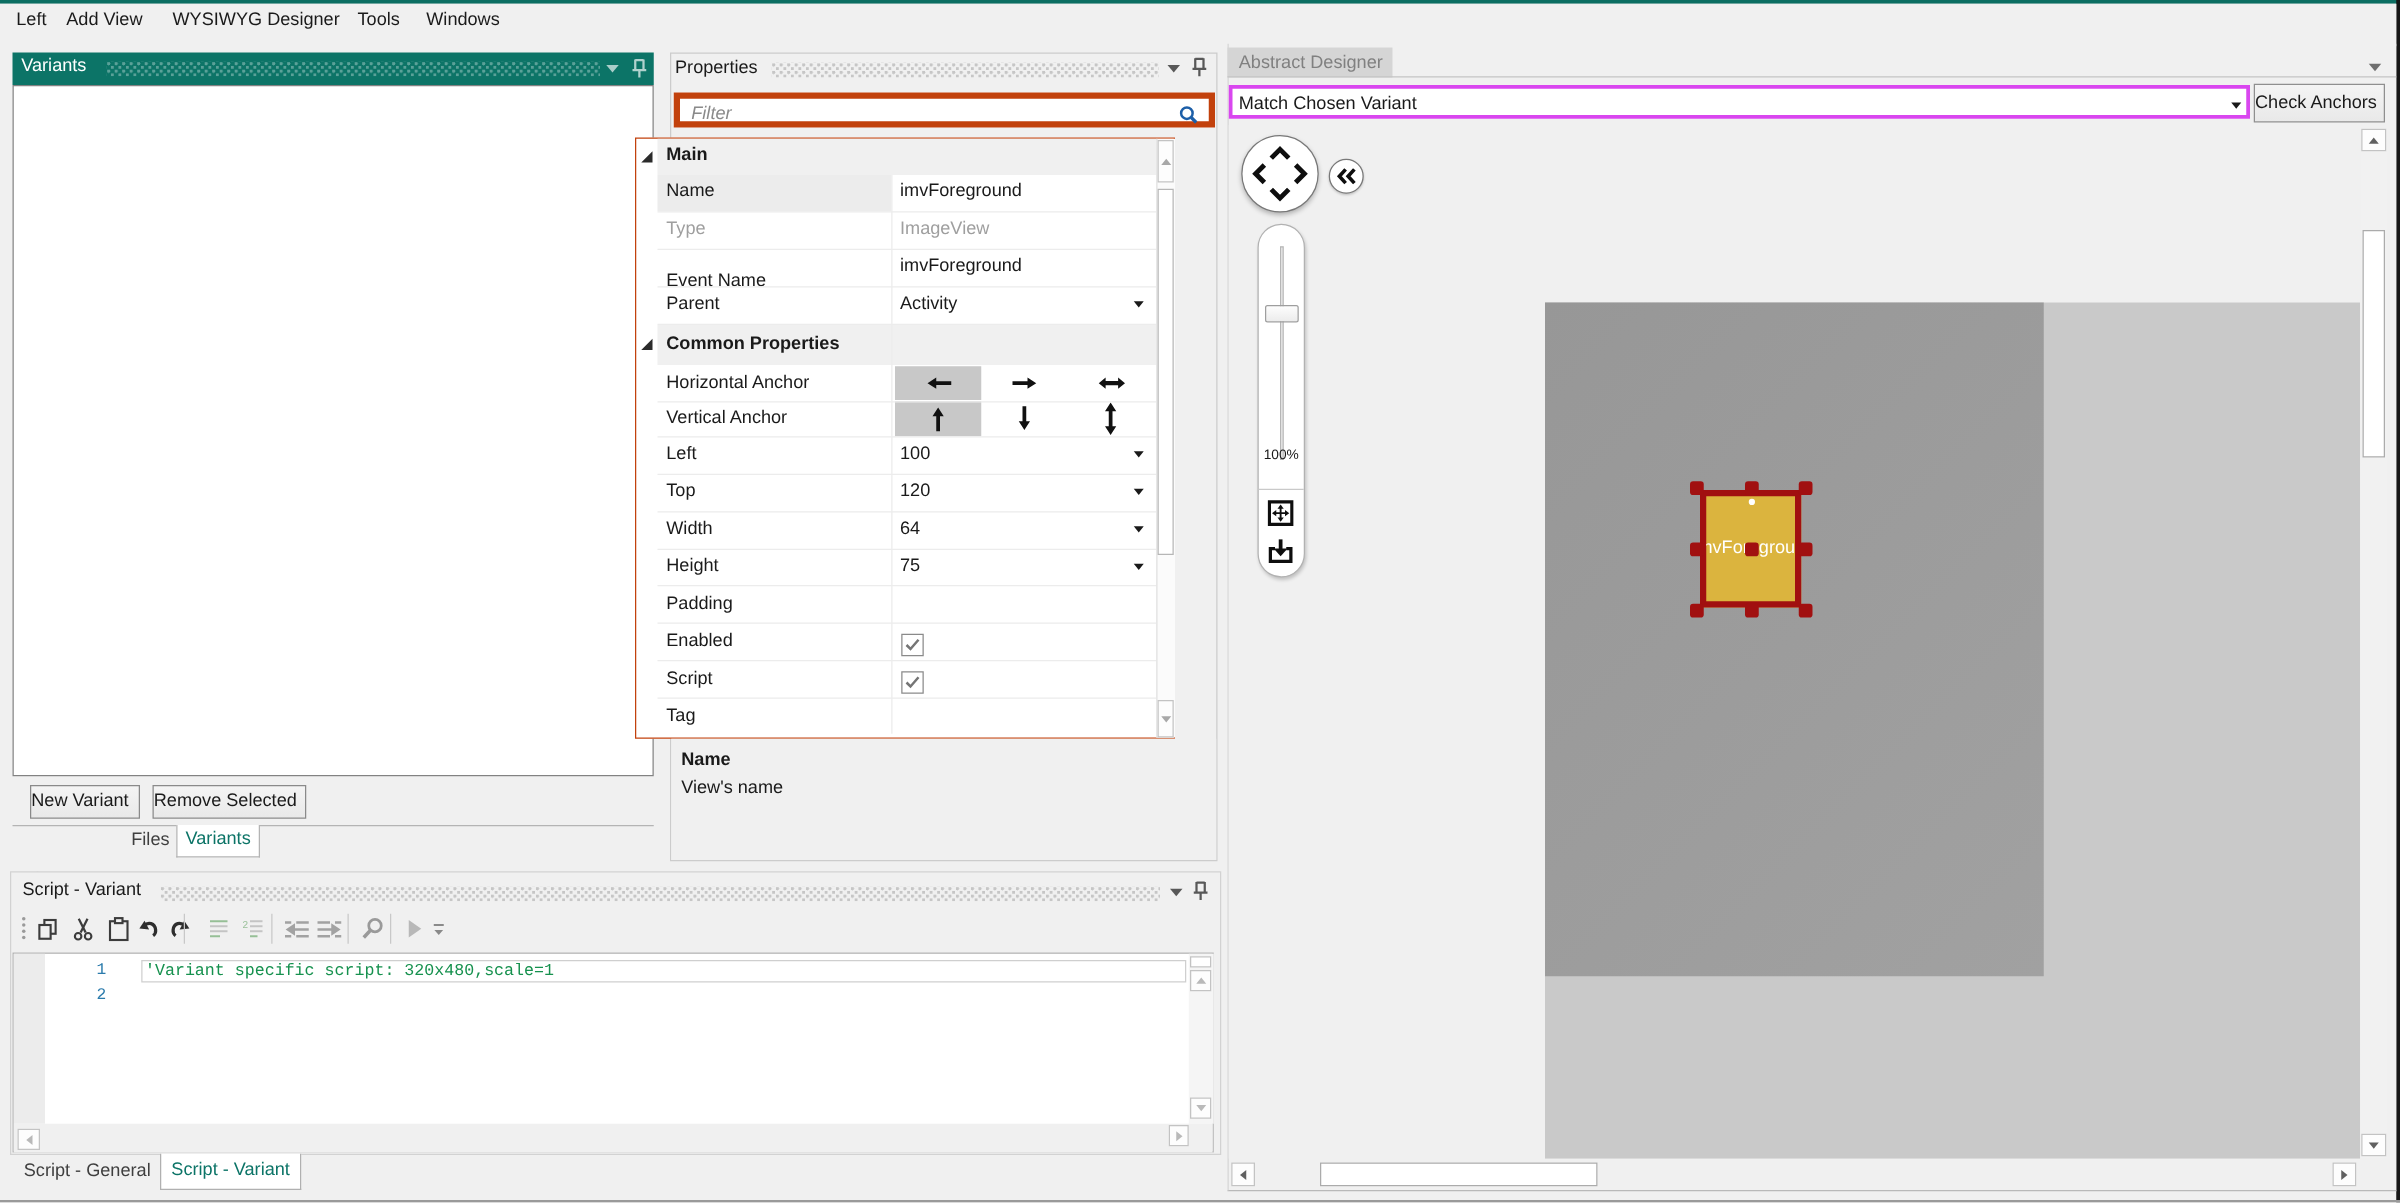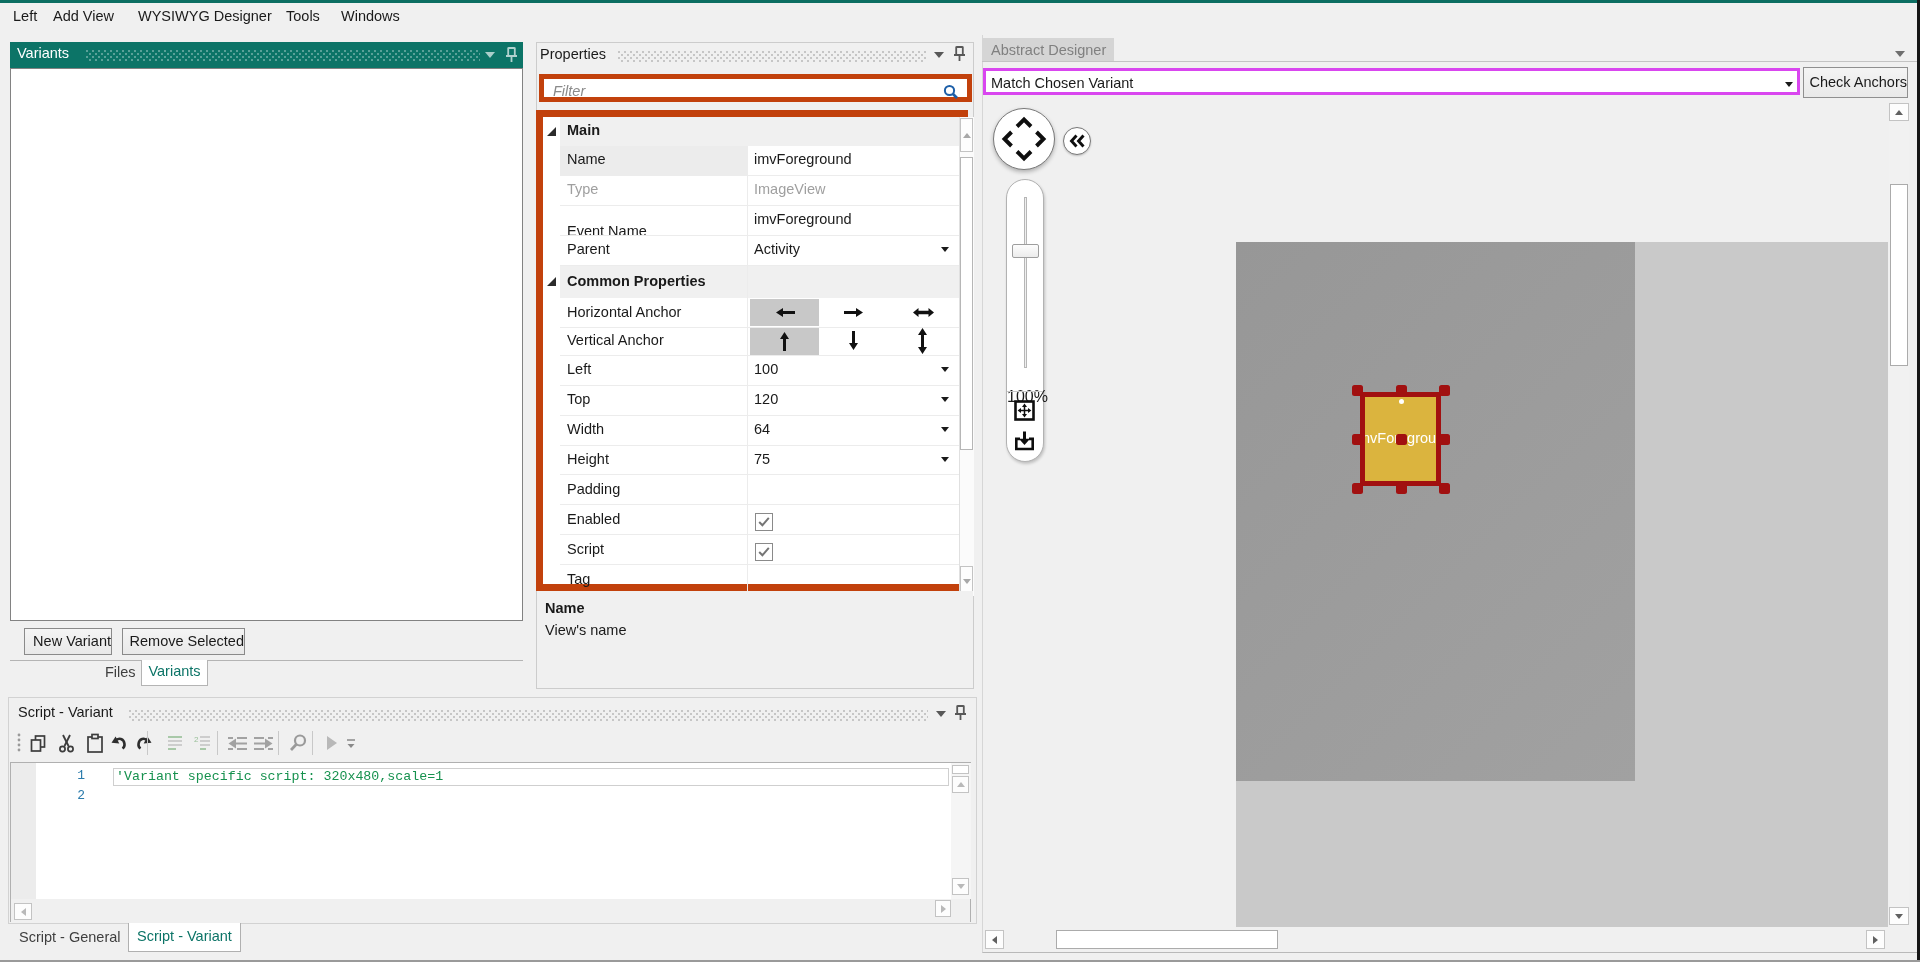--- a/index.html
+++ b/index.html
@@ -3,21 +3,21 @@
 <meta charset="utf-8">
 <style>
 html,body{margin:0;padding:0;}
 body{width:1920px;height:962px;background:#f0f0f0;font-family:"Liberation Sans",sans-serif;font-size:14.5px;color:#1a1a1a;position:relative;overflow:hidden;}
 .abs{position:absolute;}
 .dots-teal{background-image:radial-gradient(circle at 2px 2px, rgba(255,255,255,.32) 1.25px, transparent 1.5px),radial-gradient(circle at 5px 5px, rgba(255,255,255,.32) 1.25px, transparent 1.5px);background-size:6px 6px;}
 .dots-gray{background-image:radial-gradient(circle at 2px 2px, #c6c6c6 1.25px, transparent 1.5px),radial-gradient(circle at 5px 5px, #c6c6c6 1.25px, transparent 1.5px);background-size:6px 6px;}
 .tri-down{width:0;height:0;border-left:5px solid transparent;border-right:5px solid transparent;border-top:6px solid #444;}
 .tri-down-sm{width:0;height:0;border-left:4px solid transparent;border-right:4px solid transparent;border-top:5px solid #1a1a1a;}
 .expander{width:0;height:0;border-left:9px solid transparent;border-bottom:9px solid #2b2b2b;}
-.btn{background:linear-gradient(#f4f4f4,#e9e9e9);border:1px solid #8a8a8a;text-align:right;box-sizing:border-box;}
+.btn{background:linear-gradient(#f4f4f4,#e9e9e9);border:1px solid #8a8a8a;text-align:left;box-sizing:border-box;}
 .sbbtn{background:#fdfdfd;border:1px solid #c3c3c3;box-sizing:border-box;display:flex;align-items:center;justify-content:center;}
 .mono{font-family:"Liberation Mono",monospace;}
 .hdl{position:absolute;width:11px;height:11px;background:#a11010;border-radius:2.5px;}
 </style>
 </head>
 <body>
 
 <div class="abs" style="left:0;top:0;width:1920px;height:2.5px;background:#0c6e62;"></div>
 <div class="abs" style="left:1917px;top:0;width:3px;height:962px;background:#161616;"></div>
 <div class="abs" style="left:0;top:960px;width:1920px;height:1.5px;background:#9a9a9a;"></div>
@@ -59,21 +59,21 @@
     </g>
   </svg>
 <div class="abs" style="left:539px;top:74px;width:433px;height:28px;background:#fff;border:5px solid #c2410c;box-sizing:border-box;">
   <span style="position:absolute;left:9px;top:4px;color:#8a8a8a;font-style:italic;">Filter</span>
   <svg style="position:absolute;right:7px;top:4px;" width="18" height="18" viewBox="0 0 18 18">
       <circle cx="7.5" cy="7.5" r="4.6" fill="none" stroke="#1d5fa8" stroke-width="2"></circle>
       <line x1="11" y1="11" x2="15" y2="15" stroke="#1d5fa8" stroke-width="2.6"></line>
     </svg>
 </div>
 
-<div id="grid" class="abs" style="left:536px;top:110px;width:432px;height:481px;background:#fff;border:7px solid #c2410c;box-sizing:border-box;">
+<div id="grid" class="abs" style="left:508px;top:110px;width:432px;height:481px;background:#fff;border:1px solid #c2410c;box-sizing:border-box;">
 
   <div class="abs" style="left:17px;top:0;width:399px;height:29px;background:#f0f0f0;"></div>
   <div class="abs expander" style="left:4px;top:10px;"></div>
   <div class="abs" style="left:24px;top:5px;font-weight:bold;">Main</div>
 
   <div class="abs" style="left:17px;top:29px;width:187px;height:29px;background:#ececec;"></div>
   <div class="abs" style="left:24px;top:34px;">Name</div>
     <div class="abs" style="left:211px;top:34px;">imvForeground</div>
 
   <div class="abs" style="left:24px;top:64px;color:#9f9f9f;">Type</div>
@@ -361,21 +361,21 @@
 <svg class="abs" style="left:1063px;top:127px;" width="28" height="28" viewBox="0 0 28 28">
     <g stroke="#0e0e0e" stroke-width="2.9" fill="none" stroke-linejoin="miter">
       <path d="M13.5 8.5 L8.5 14 L13.5 19.5"></path>
       <path d="M20.5 8.5 L15.5 14 L20.5 19.5"></path>
     </g>
   </svg>
 
 <div class="abs" style="left:1006px;top:179px;width:38px;height:283px;border-radius:19px;background:#fff;border:1px solid #b2b2b2;box-shadow:1px 2px 3px rgba(0,0,0,.2);box-sizing:border-box;">
   <div style="position:absolute;left:17px;top:17px;width:3px;height:171px;background:#efefef;border:1px solid #b6b6b6;box-sizing:border-box;"></div>
   <div style="position:absolute;left:5px;top:64px;width:27px;height:14px;background:linear-gradient(#fdfdfd,#ececec);border:1px solid #9e9e9e;border-radius:2px;box-sizing:border-box;"></div>
-  <div style="position:absolute;left:0;top:208px;width:36px;text-align:center;font-size:16px;">100%</div>
+  <div style="position:absolute;left:0;top:178px;width:36px;text-align:center;font-size:11px;">100%</div>
   <div style="position:absolute;left:0px;top:211px;width:36px;height:1px;background:#c9c9c9;"></div>
   <svg style="position:absolute;left:7px;top:220px;" width="21" height="21" viewBox="0 0 21 21">
     <rect x="1.5" y="1.5" width="18" height="18" fill="none" stroke="#0e0e0e" stroke-width="2.6"></rect>
     <g stroke="#0e0e0e" stroke-width="1.5">
         <line x1="10.5" y1="6" x2="10.5" y2="15"></line>
         <line x1="6" y1="10.5" x2="15" y2="10.5"></line>
       </g>
     <g fill="#0e0e0e">
         <path d="M10.5 3.6 l2.5 3.4 h-5 z"></path>
         <path d="M10.5 17.4 l2.5 -3.4 h-5 z"></path>

